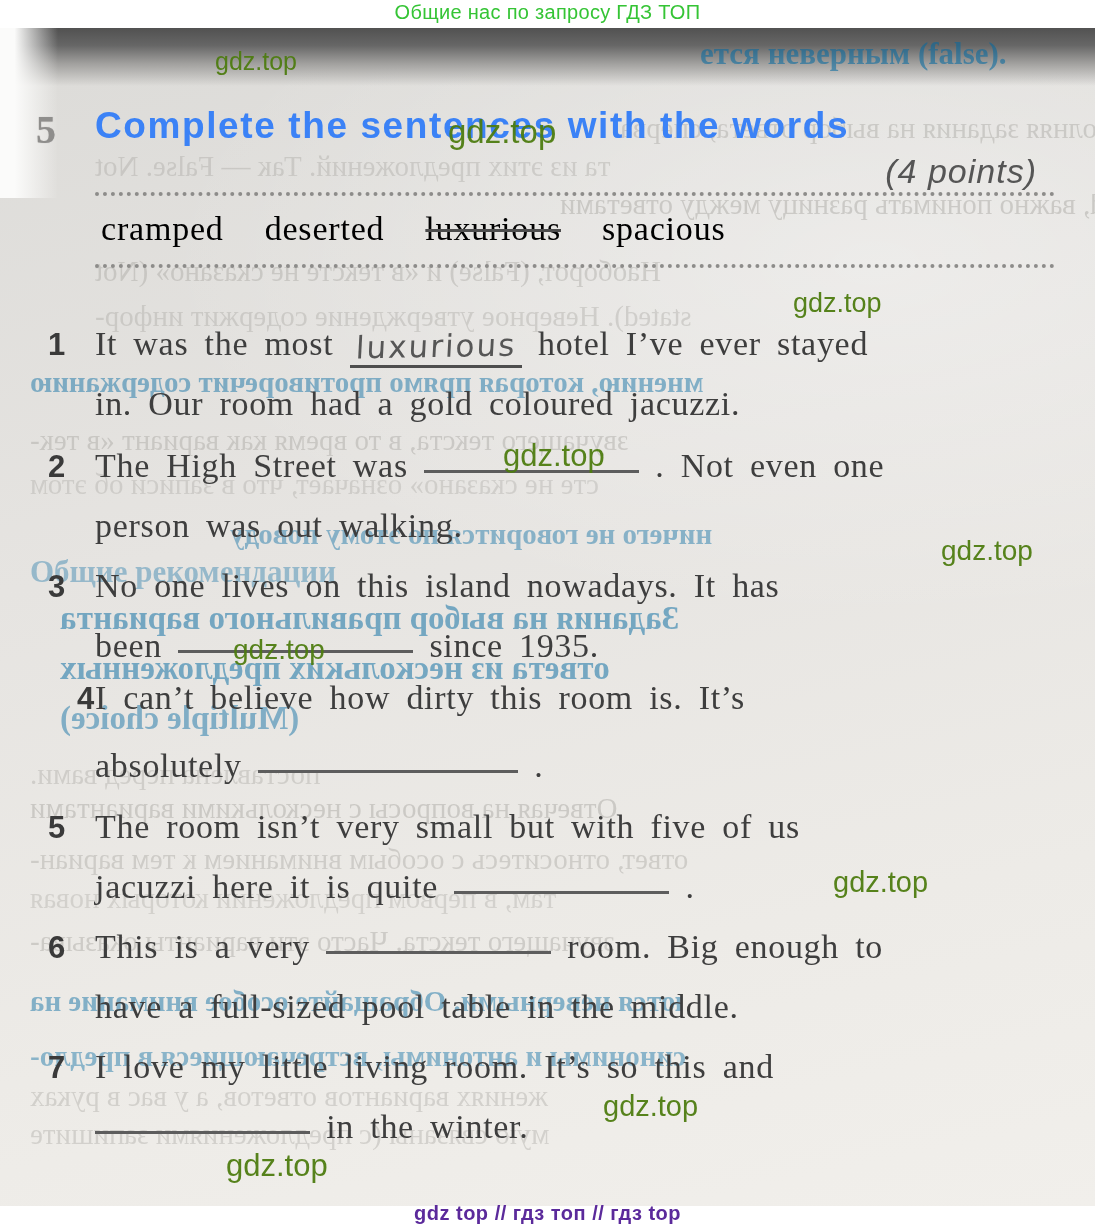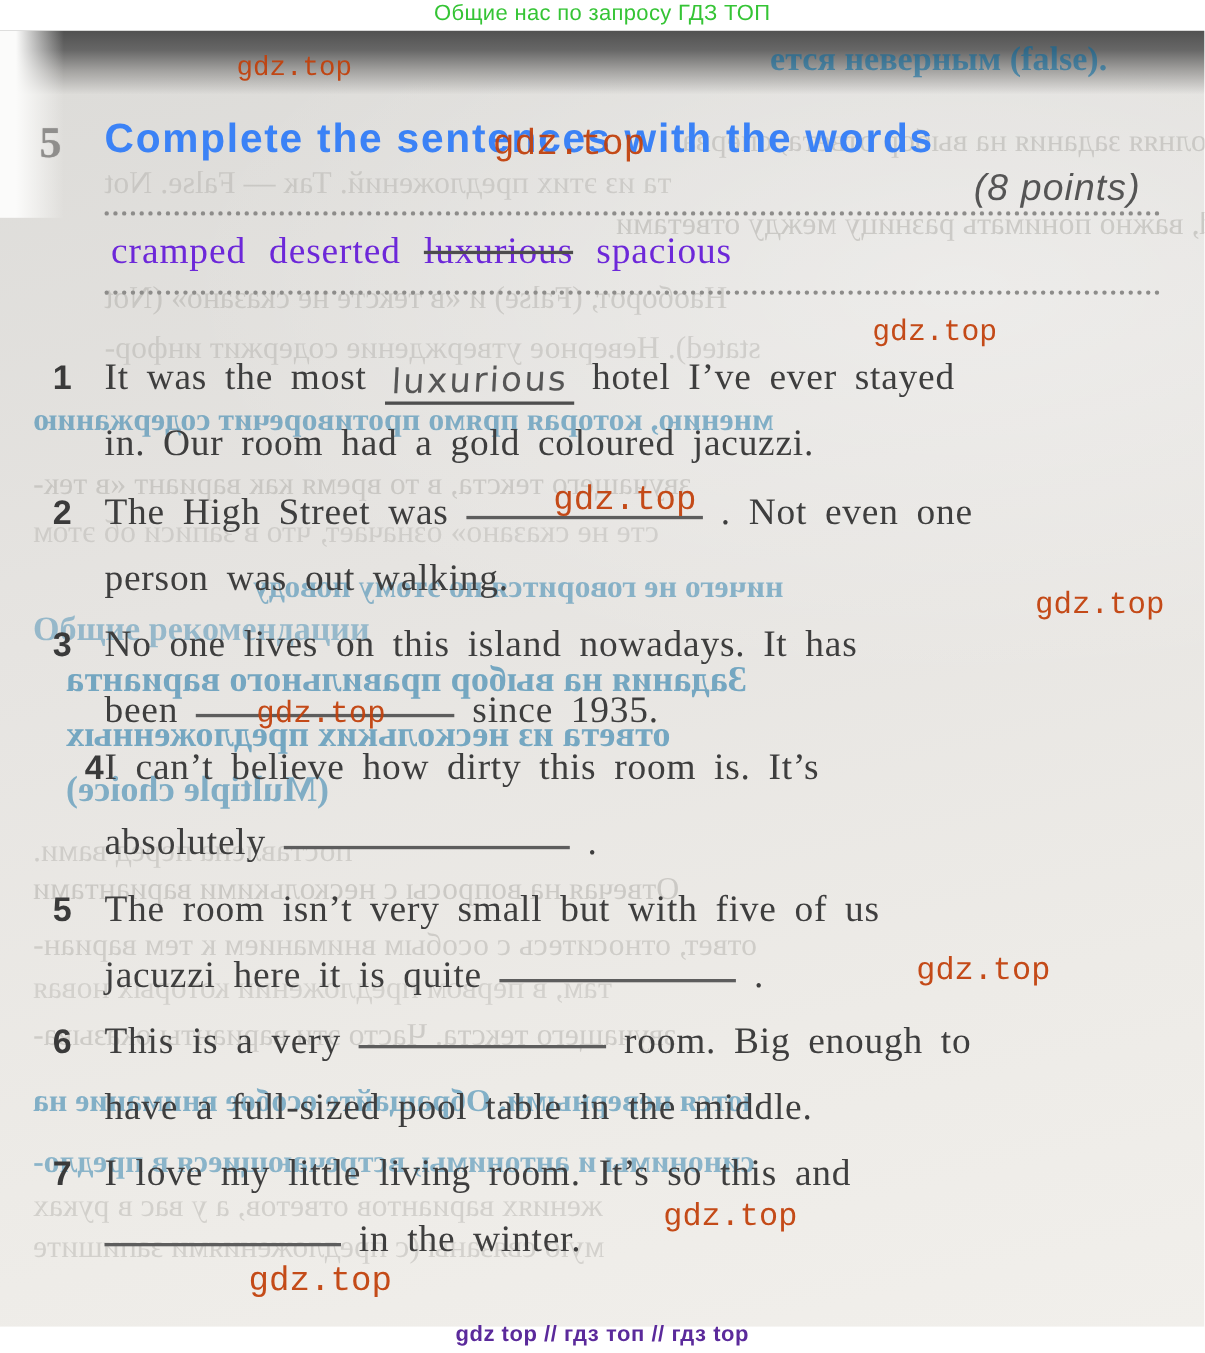--- a/index.html
+++ b/index.html
@@ -57,22 +57,22 @@
   .points{
     position:absolute;right:58px;top:152px;white-space:nowrap;
     font-family:"Liberation Sans",sans-serif;font-style:italic;
     font-size:34px;letter-spacing:1px;color:#555;
   }
   .wordbox{
     position:absolute;left:95px;top:192px;width:948px;
     border-top:4px dotted #8d8c8a;border-bottom:4px dotted #8d8c8a;
     padding:14px 6px 16px 6px;
   }
-  .box-row{display:flex;gap:21px;
-    font-family:"Liberation Serif",serif;font-size:34px;color:#6d28d9;
+  .box-row{display:flex;gap:41px;
+    font-family:"Liberation Serif",serif;font-size:34px;color:#000000;
     letter-spacing:.8px;}
   .box-row + .box-row{margin-top:10px;}
   .box-word.struck{text-decoration:line-through;text-decoration-thickness:2.5px;text-decoration-color:#4d4d4d;}
   .sent-line{
     position:absolute;left:48px;white-space:nowrap;
     font-family:"Liberation Serif",serif;font-size:34px;color:#3e3e3e;
     letter-spacing:.7px;word-spacing:7px;
   }
   .sent-line.cont{left:95px;}
   .sent-num{
@@ -87,21 +87,21 @@
     display:inline-block;border-bottom:3px solid #4e4e4e;text-align:center;
     padding:0 6px;transform:translateY(2px);
   }
   .ans{
     display:inline-block;font-family:"DejaVu Sans",sans-serif;
     font-size:31px;color:#565656;letter-spacing:2px;
     transform:skewX(-4deg) rotate(-1deg);
   }
   
   #watermarks{position:absolute;left:0;top:0;width:1095px;height:1230px;z-index:4;pointer-events:none;}
-  .wm{position:absolute;color:#c2410c;font-family:Liberation Mono, monospace;font-weight:400;opacity:.94;white-space:nowrap;text-align:right;}
+  .wm{position:absolute;color:#4d7c0f;font-family:Liberation Sans, sans-serif;font-weight:400;opacity:.94;white-space:nowrap;text-align:right;}
 </style>
 </head>
 <body>
 
 <div class="scan">
   <div class="scan-band"></div>
   <div class="scan-left-light"></div>
 </div>
 
 <div id="bleed">
@@ -126,21 +126,21 @@
     <div class="bleed-line mir" style="left: 30px; top: 925px; font-size: 29px; opacity: 0.4;">звучащего текста. Часто эти варианты оказыва-</div>
     <div class="bleed-line mir bold" style="left: 30px; top: 985px; font-size: 29px; opacity: 0.45;">ются неверными. Обращайте особое внимание на</div>
     <div class="bleed-line mir bold" style="left: 30px; top: 1040px; font-size: 29px; opacity: 0.42;">синонимы и антонимы, встречающиеся в предло-</div>
     <div class="bleed-line mir" style="left: 30px; top: 1080px; font-size: 29px; opacity: 0.35;">жениях вариантов ответов, а у вас в руках</div>
     <div class="bleed-line mir" style="left: 30px; top: 1118px; font-size: 29px; opacity: 0.35;">мую связаны (с предложениями запишите</div>
   </div>
 
 <div id="content">
   <div class="exnum">5</div>
   <div class="head1">Complete the sentences with the words</div>
-  <div class="points">(8 points)</div>
+  <div class="points">(4 points)</div>
   <div class="wordbox" id="wordbox">
       <div class="box-row">
         <span class="box-word">cramped</span>
         <span class="box-word">deserted</span>
         <span class="box-word struck">luxurious</span>
         <span class="box-word">spacious</span>
       </div>
     </div>
   <div id="sentences">
       <div class="sent-line" style="top: 325px;"><span class="sent-num">1</span><span>It was the most </span><span class="ans-wrap"><span class="ans">luxurious</span></span><span> hotel I’ve ever stayed</span></div>

